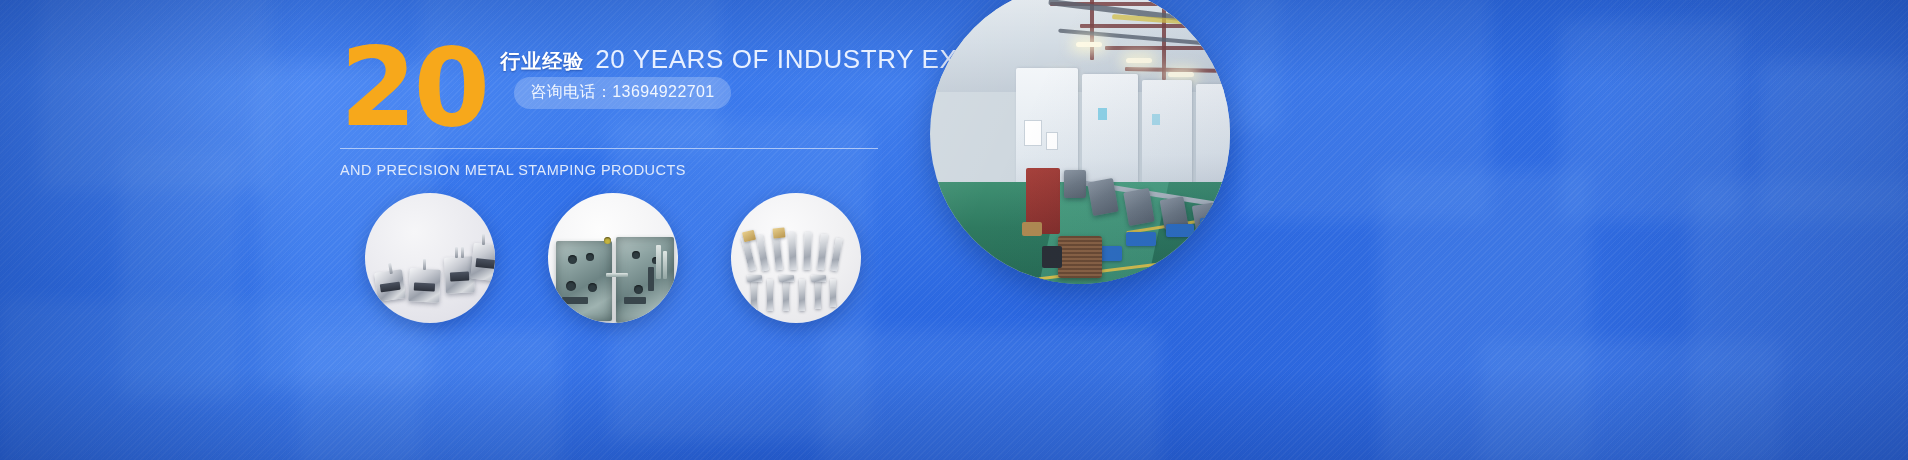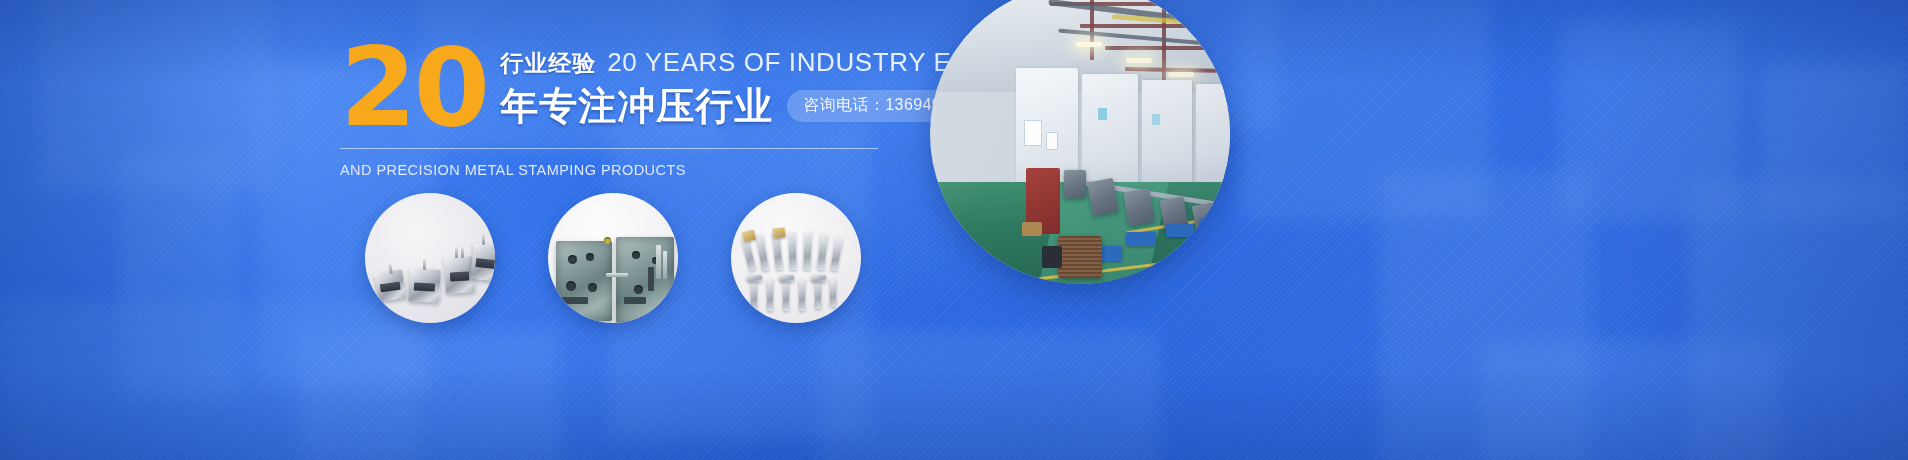--- a/index.html
+++ b/index.html
@@ -57,39 +57,39 @@
   .bg-vignette {
     position:absolute; inset:0;
     background:
       linear-gradient(to right, rgba(18,55,140,.38) 0%, rgba(18,55,140,0) 16%, rgba(18,55,140,0) 84%, rgba(18,55,140,.30) 100%),
       linear-gradient(to bottom, rgba(18,55,140,.26) 0%, rgba(18,55,140,0) 18%, rgba(18,55,140,0) 80%, rgba(18,55,140,.28) 100%);
   }
 
   
   .text-block { position:absolute; left:340px; top:38px; width:560px; }
 
-  .headline-row { display:flex; align-items:center; }
+  .headline-row { display:flex; align-items:flex-start; }
 
   .big-20 {
     font-size:108px;
     line-height:.86;
     font-weight:bold;
     color:#F7A81B;
     letter-spacing:-3px;
     font-family:"DejaVu Sans", sans-serif;
     transform:scaleX(1.02);
     transform-origin:left top;
     margin-top:4px;
   }
 
   .headline-right { margin-left:16px; padding-top:6px; }
 
   .line-a { display:flex; align-items:baseline; white-space:nowrap; }
   .cn-small {
-    font-size:23px;
+    font-size:20px;
     font-weight:bold;
     color:#ffffff;
     letter-spacing:1px;
     text-shadow:0 1px 2px rgba(10,40,110,.45);
   }
   .en-head {
     font-size:26px;
     color:#e8f0ff;
     letter-spacing:.6px;
     margin-left:11px;
@@ -254,21 +254,20 @@
 
   <div class="text-block">
     <div class="headline-row">
       <div class="big-20">20</div>
       <div class="headline-right">
         <div class="line-a">
           <span class="cn-small">行业经验</span>
           <span class="en-head">20 YEARS OF INDUSTRY EXPERIENCE</span>
         </div>
         <div class="line-b">
-          <span class="cn-big">年专注冲压行业</span>
           <span class="phone-pill">咨询电话：13694922701</span>
         </div>
       </div>
     </div>
     <div class="divider"></div>
     <div class="sub-en">
       <div>AND PRECISION METAL STAMPING PRODUCTS</div>
     </div>
   </div>
 

